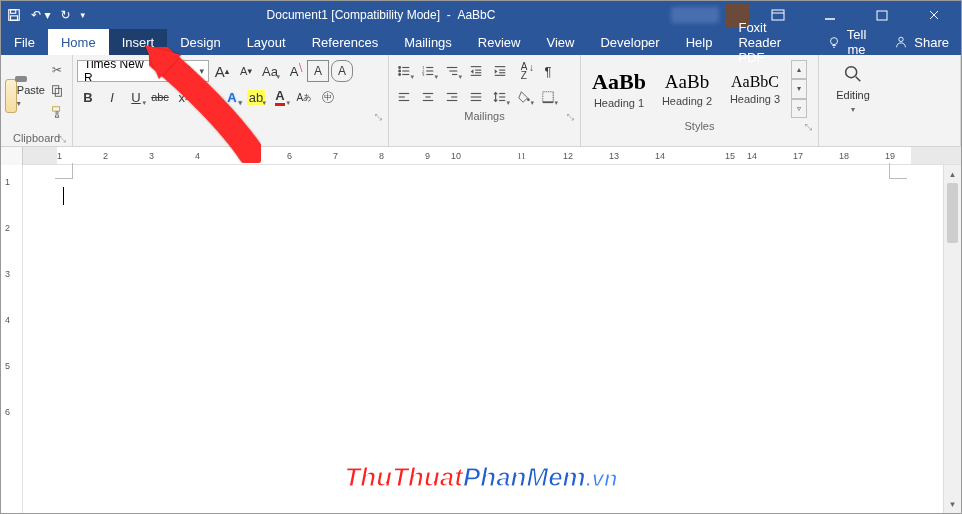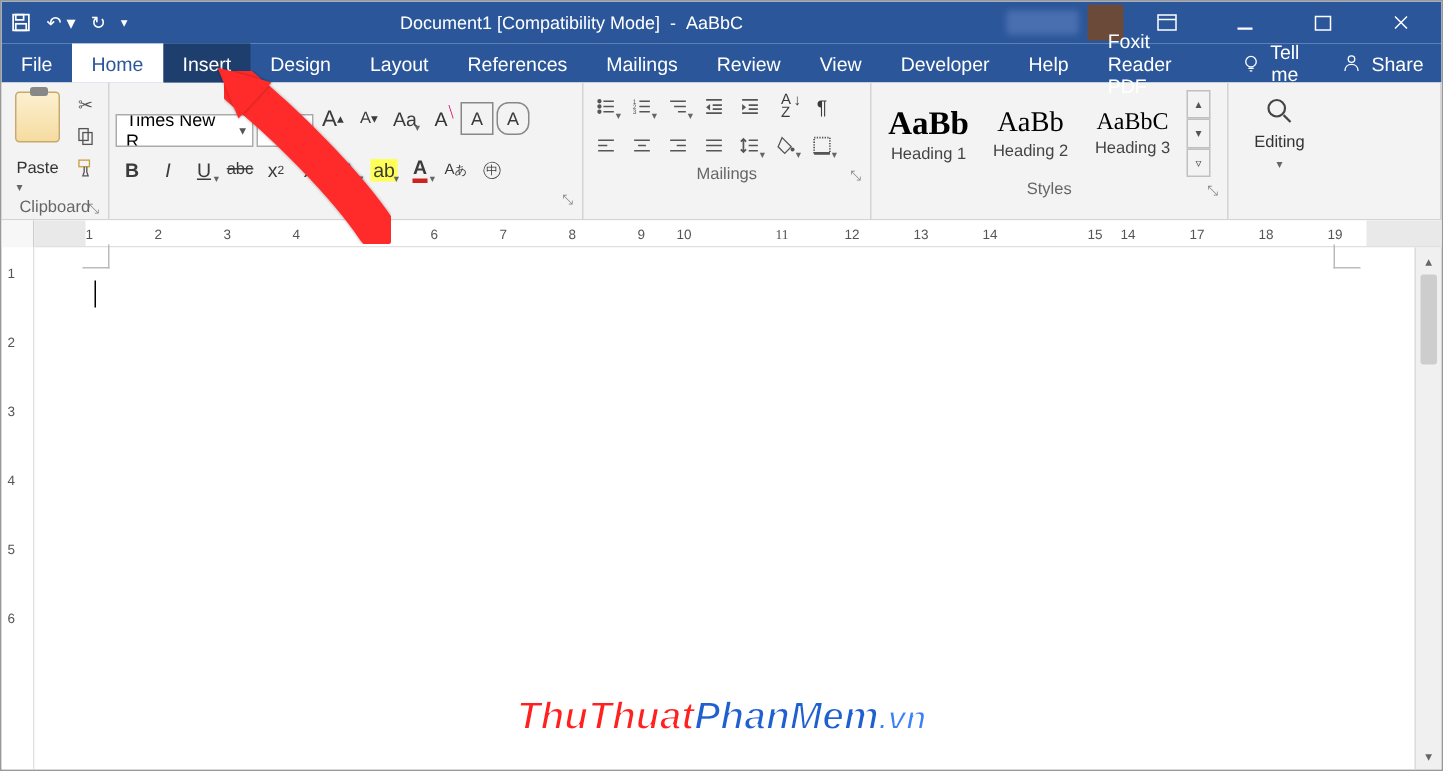--- a/index.html
+++ b/index.html
@@ -24,31 +24,31 @@
 .tabrow-right .tellme { display:flex; align-items:center; gap:6px; padding:0 10px; }
 .tabrow-right .share { display:flex; align-items:center; gap:6px; padding:0 12px; }
 
 
 .ribbon { height:92px; background:#f3f3f3; border-bottom:1px solid #d4d4d4; display:flex; }
 .group { border-right:1px solid #d4d4d4; display:flex; flex-direction:column; padding:2px 4px 0 4px; }
 .group-body { flex:1; display:flex; gap:2px; }
 .group-label { height:16px; display:flex; align-items:center; justify-content:center; font-size:11px; color:#666; position:relative; }
 .dlauncher { position:absolute; right:2px; bottom:1px; font-size:9px; color:#888; cursor:pointer; }
 
-.clip-col1 { display:flex; flex-direction:column; align-items:center; justify-content:space-between; width:40px; padding-top:4px;}
+.clip-col1 { display:flex; flex-direction:row; align-items:center; justify-content:space-between; width:40px; padding-top:4px;}
 .clip-paste { width:30px; height:34px; border:1px solid #c8a96a; background:linear-gradient(#fdf0d0,#f5dca0); border-radius:3px; position:relative;}
 .clip-paste::before{content:"";position:absolute;top:-4px;left:9px;width:12px;height:6px;background:#888;border-radius:2px;}
 .clip-col2 { display:flex; flex-direction:column; gap:3px; padding-top:4px;}
 .mini { width:20px; height:18px; display:flex; align-items:center; justify-content:center; font-size:12px; cursor:pointer; color:#555;}
 .mini svg{width:14px;height:14px;}
 
 
 .font-rows { display:flex; flex-direction:column; gap:4px; padding-top:3px; }
 .row { display:flex; align-items:center; gap:2px; }
-.combo { height:22px; border:1px solid #ababab; background:#fff; display:flex; align-items:center; padding:0 16px 0 6px; font-size:12px; position:relative; overflow:hidden;margin-top:16px;}
+.combo { height:22px; border:1px solid #ababab; background:#fff; display:flex; align-items:center; padding:0 16px 0 6px; font-size:12px; position:relative; overflow:hidden;}
 .combo::after { content:"▾"; position:absolute; right:4px; font-size:9px; color:#555; }
 .fontname { width:92px; }
 .fontsize { width:38px; }
 .btn { min-width:22px; height:22px; display:flex; align-items:center; justify-content:center; font-size:13px; color:#3b3b3b; cursor:pointer; position:relative;}
 .btn.dd::after { content:"▾"; font-size:7px; position:absolute; right:1px; bottom:1px; color:#666;}
 .btn small{font-size:9px;}
 .framed { border:1px solid #888; padding:0 2px; font-size:12px;}
 
 
 .para-rows { display:flex; flex-direction:column; gap:4px; padding-top:3px; }

